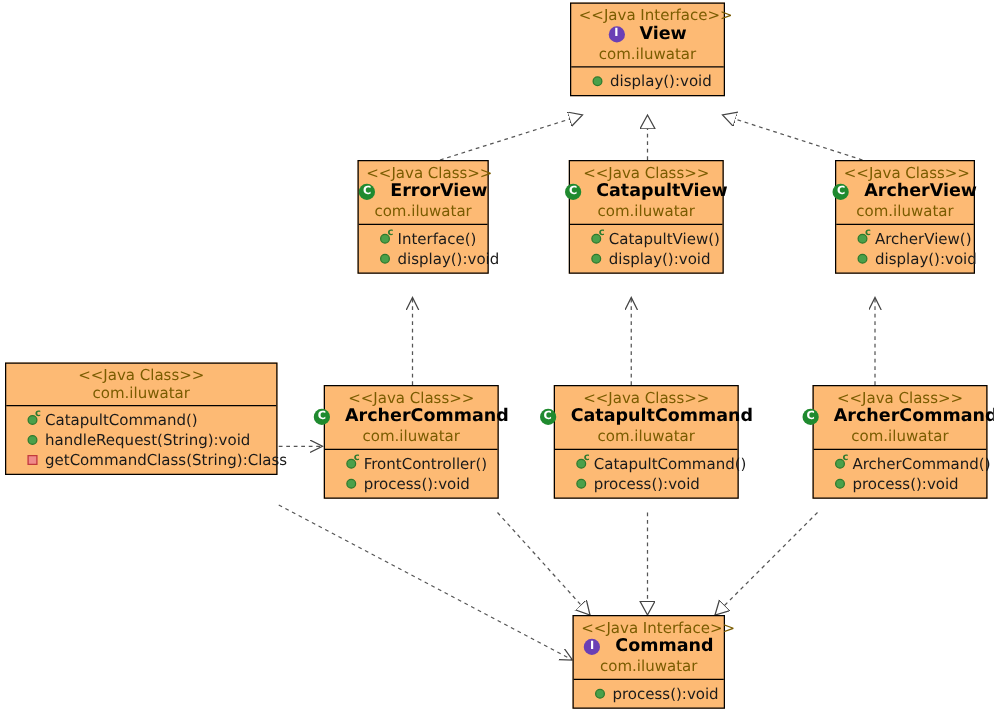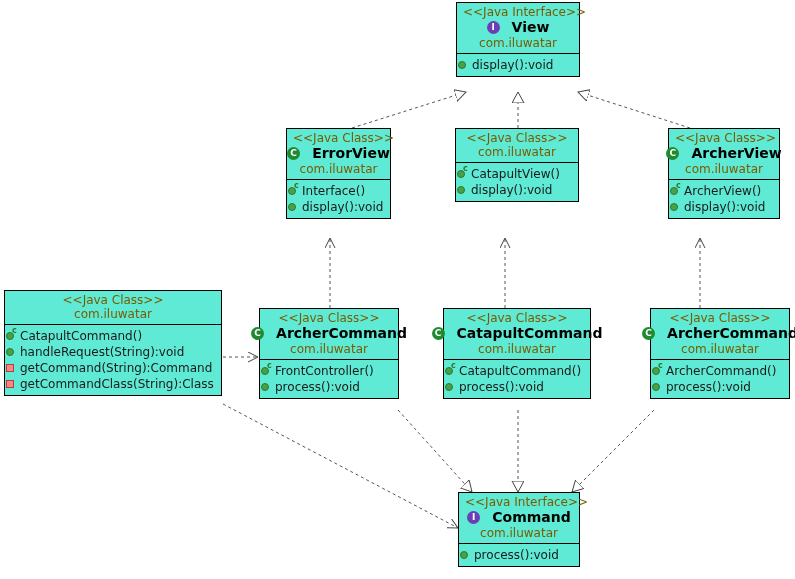--- a/index.html
+++ b/index.html
@@ -2,28 +2,28 @@
 <html><head>
 <meta charset="utf-8">
 <style>
   html,body{margin:0;padding:0;background:#ffffff;}
   body{width:795px;height:579px;overflow:hidden;
        font-family:"DejaVu Sans","Liberation Sans",sans-serif;}
   #canvas{position:relative;width:795px;height:579px;}
   svg.edges{position:absolute;left:0;top:0;width:795px;height:579px;}
 
   .node{position:absolute;box-sizing:border-box;border:1px solid #000000;
-        background:#5eead4;}
+        background:#fdba74;}
   .hdr{padding:2px 6px 3px 6px;text-align:center;}
   .stereo{font-size:12px;color:#7a5c00;line-height:14px;white-space:nowrap;}
   .nm{font-size:14px;font-weight:bold;color:#000;line-height:17px;white-space:nowrap;
       display:flex;align-items:center;justify-content:center;gap:12px;}
   .pkg{font-size:12px;color:#7a5c00;line-height:14px;white-space:nowrap;text-align:center;}
   .sep{height:1px;background:#000;margin:0;}
-  .members{padding:3px 2px 3px 0;}
+  .members{padding:3px 2px 3px 16px;}
   .mem{font-size:12px;color:#1a1a1a;line-height:16px;white-space:nowrap;
        display:flex;align-items:center;gap:3px;}
 
   
   .tico{width:13px;height:13px;border-radius:50%;display:inline-block;
         position:relative;flex:0 0 auto;}
   .tico.cls{background:#1f8a2f;}
   .tico.ifc{background:#6a3fb5;}
   .tico::after{position:absolute;left:0;top:0;width:13px;height:13px;
         font-size:9px;font-weight:bold;color:#fff;line-height:13px;text-align:center;}
@@ -116,20 +116,24 @@
             <span class="dot"></span>
           </span>
         <span>display():void</span>
       </div>
     </div>
   </div>
 
   <div class="node" style="left:455px;top:128px;width:124px;">
     <div class="hdr">
       <div class="stereo">&lt;&lt;Java Class&gt;&gt;</div>
+      <div class="nm">
+        <span class="tico cls"></span>
+        <span>CatapultView</span>
+      </div>
       <div class="pkg">com.iluwatar</div>
     </div>
     <div class="sep"></div>
     <div class="members">
       <div class="mem">
         <span class="mico">
             <span class="dot"></span>
             <span class="ctr">c</span>
           </span>
         <span>CatapultView()</span>
@@ -182,26 +186,20 @@
             <span class="dot"></span>
             <span class="ctr">c</span>
           </span>
         <span>CatapultCommand()</span>
       </div>
       <div class="mem">
         <span class="mico">
             <span class="dot"></span>
           </span>
         <span>handleRequest(String):void</span>
-      </div>
-      <div class="mem">
-        <span class="mico">
-            <span class="sq"></span>
-          </span>
-        <span>getCommand(String):Command</span>
       </div>
       <div class="mem">
         <span class="mico">
             <span class="sq"></span>
           </span>
         <span>getCommandClass(String):Class</span>
       </div>
     </div>
   </div>
 

